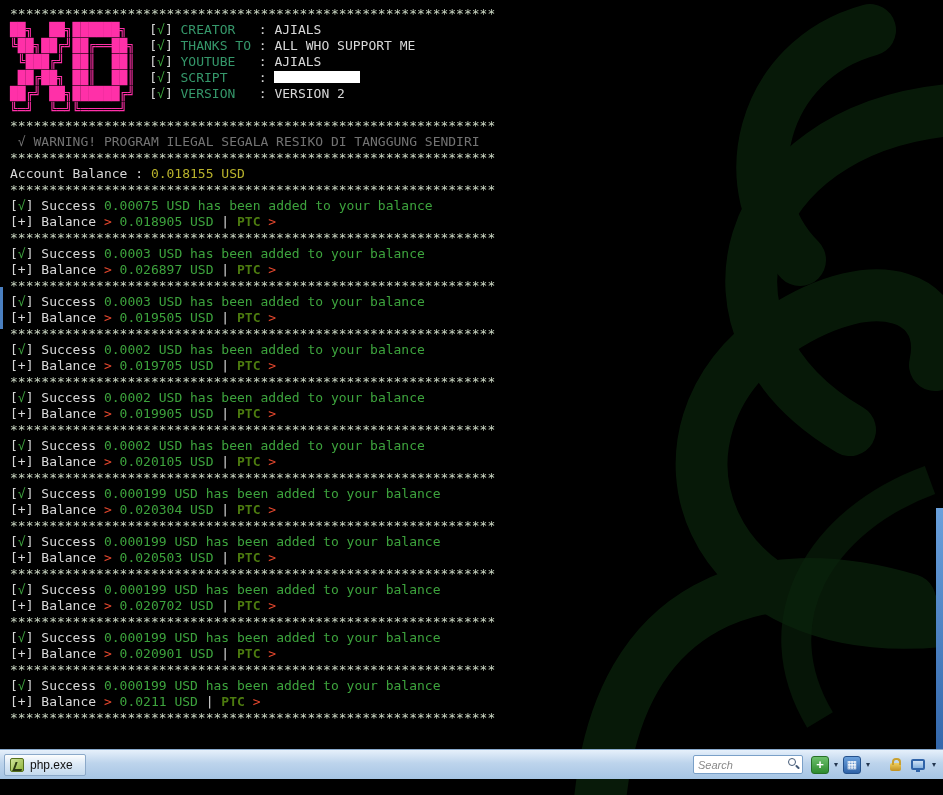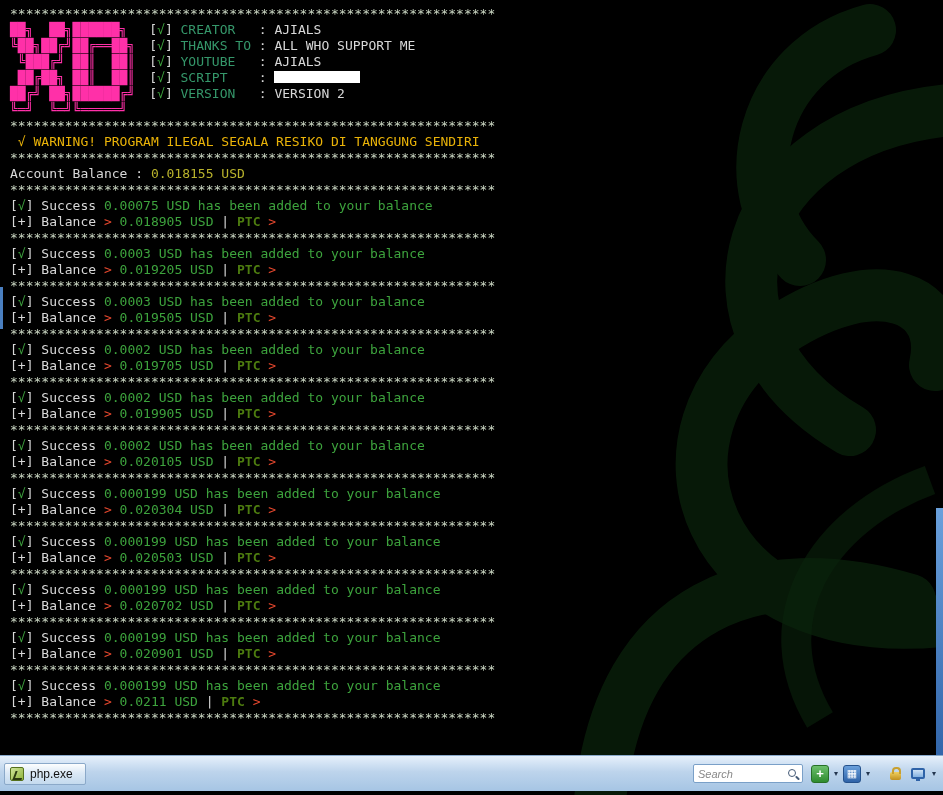--- a/index.html
+++ b/index.html
@@ -12,50 +12,50 @@
   .swirl { position:absolute; top:0; left:0; z-index:0; }
   .terminal { position:absolute; top:6px; left:10px; right:0; bottom:28px; z-index:2; }
   .line { white-space:pre; color:#d8d8d8; height:16px; }
   .w  { color:#d8d8d8; }
   .wb { color:#4d7c0f; font-weight:bold; }
   .g  { color:#3da33d; }
   .tg { color:#35976a; }
   .r  { color:#e5472d; }
   .y  { color:#b9b32c; }
   .sep { color:#ccd8c4; }
-  .warning { color:#eab308; }
+  .warning { color:#737373; }
   .header-row { display:flex; align-items:flex-start; gap:14px; }
   .logo { color:#ff30a8; white-space:pre; line-height:16px; font-weight:bold; }
   .label { display:inline-block; width:10ch; }
   .lbl16 { display:inline-block; width:16ch; }
   .redacted { display:inline-block; width:86px; height:12px; background:#ffffff; vertical-align:-1px; }
 
   .edge-strip { position:absolute; right:0; top:508px; width:7px; height:259px; z-index:1;
     background:linear-gradient(180deg,#6aa0dc,#2f63a8); }
   .edge-sliver { position:absolute; left:0; top:287px; width:3px; height:42px; z-index:1; background:#4a7fc0; }
 
   .taskbar {
-    position:absolute; left:0; right:0; bottom:4px; height:36px; z-index:5;
+    position:absolute; left:0; right:0; bottom:16px; height:30px; z-index:5;
     background:linear-gradient(#e6f0fb,#bdd4ec 45%,#a6c5e4);
     border-top:1px solid #89a9cb;
     display:flex; align-items:center; padding:0 6px 0 4px;
     font-family:"Liberation Sans",sans-serif;
   }
   .task-btn {
     display:flex; align-items:center; gap:6px; height:22px; padding:0 12px 0 5px;
     background:linear-gradient(#fdfefe,#dcE9f6 45%,#c4daee);
     border:1px solid #8ba9c9; border-radius:2px; cursor:pointer;
   }
   .task-label { font-size:12px; color:#111; }
   .php-icon { width:14px; height:14px; border-radius:2px; border:1px solid #55701c;
     background:linear-gradient(135deg,#cfe49a,#8fb33a); position:relative; }
   .php-icon::after { content:""; position:absolute; left:3px; top:3px; width:7px; height:7px;
     border-left:2px solid #2c3a10; border-bottom:2px solid #2c3a10; transform:skewX(-20deg); }
   .tray { margin-left:auto; display:flex; align-items:center; gap:4px; }
-  .searchbox { display:flex; align-items:center; width:110px; height:19px; background:#fff;
+  .searchbox { display:flex; width:110px; height:19px; background:#fff;
     border:1px solid #7aa0c8; border-radius:2px; padding:0 2px 0 4px; margin-right:4px; }
   .search-input { flex:1; min-width:0; border:none; outline:none; background:transparent;
     font-family:"Liberation Sans",sans-serif; font-size:11px; color:#333; }
   .search-input::placeholder { font-style:italic; color:#888; }
   .mag { width:14px; height:14px; position:relative; cursor:pointer; flex:0 0 auto; }
   .mag::before { content:""; position:absolute; top:2px; left:2px; width:6px; height:6px;
     border:1.5px solid #445a77; border-radius:50%; }
   .mag::after { content:""; position:absolute; top:10px; left:9px; width:5px; height:2px;
     background:#445a77; transform:rotate(45deg); border-radius:1px; }
   .tool-btn { width:18px; height:18px; border-radius:3px; display:flex; align-items:center;
@@ -122,21 +122,21 @@
 
     <div class="line"><span class="w lbl16">Account Balance</span><span class="w">:</span> <span class="y">0.018155 USD</span></div>
 
     <div id="tx-list">
     <div class="line sep">**************************************************************</div>
     <div class="line"><span class="w">[</span><span class="g">√</span><span class="w">]</span> <span class="w">Success</span> <span class="g">0.00075 USD</span> <span class="g">has been added to your balance</span></div>
     <div class="line"><span class="w">[</span><span class="w">+</span><span class="w">]</span> <span class="w">Balance</span> <span class="r">&gt;</span> <span class="g">0.018905 USD</span> <span class="w">|</span> <span class="wb">PTC</span> <span class="r">&gt;</span></div>
 
     <div class="line sep">**************************************************************</div>
     <div class="line"><span class="w">[</span><span class="g">√</span><span class="w">]</span> <span class="w">Success</span> <span class="g">0.0003 USD</span> <span class="g">has been added to your balance</span></div>
-    <div class="line"><span class="w">[</span><span class="w">+</span><span class="w">]</span> <span class="w">Balance</span> <span class="r">&gt;</span> <span class="g">0.019205 USD</span> <span class="w">|</span> <span class="wb">PTC</span> <span class="r">&gt;</span></div>
+    <div class="line"><span class="w">[</span><span class="w">+</span><span class="w">]</span> <span class="w">Balance</span> <span class="r">&gt;</span> <span class="g">0.026897 USD</span> <span class="w">|</span> <span class="wb">PTC</span> <span class="r">&gt;</span></div>
 
     <div class="line sep">**************************************************************</div>
     <div class="line"><span class="w">[</span><span class="g">√</span><span class="w">]</span> <span class="w">Success</span> <span class="g">0.0003 USD</span> <span class="g">has been added to your balance</span></div>
     <div class="line"><span class="w">[</span><span class="w">+</span><span class="w">]</span> <span class="w">Balance</span> <span class="r">&gt;</span> <span class="g">0.019505 USD</span> <span class="w">|</span> <span class="wb">PTC</span> <span class="r">&gt;</span></div>
 
     <div class="line sep">**************************************************************</div>
     <div class="line"><span class="w">[</span><span class="g">√</span><span class="w">]</span> <span class="w">Success</span> <span class="g">0.0002 USD</span> <span class="g">has been added to your balance</span></div>
     <div class="line"><span class="w">[</span><span class="w">+</span><span class="w">]</span> <span class="w">Balance</span> <span class="r">&gt;</span> <span class="g">0.019705 USD</span> <span class="w">|</span> <span class="wb">PTC</span> <span class="r">&gt;</span></div>
 
     <div class="line sep">**************************************************************</div>

